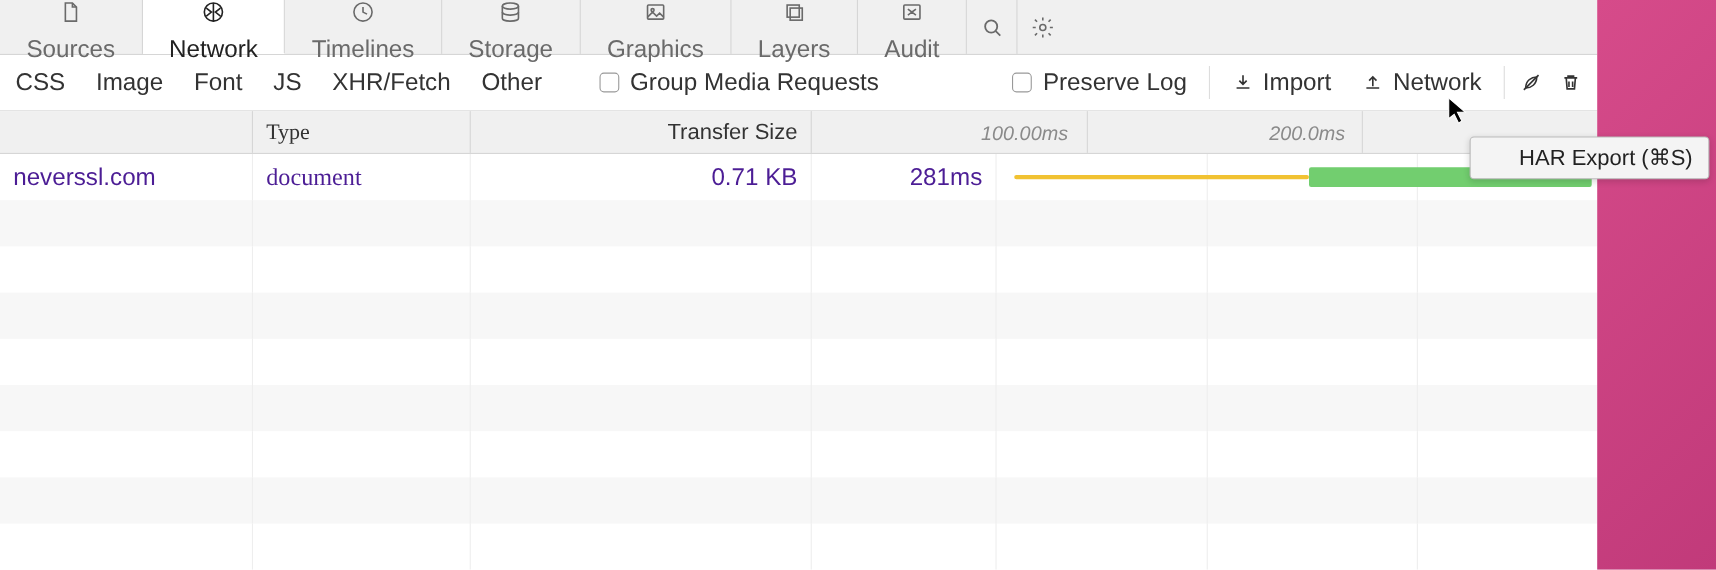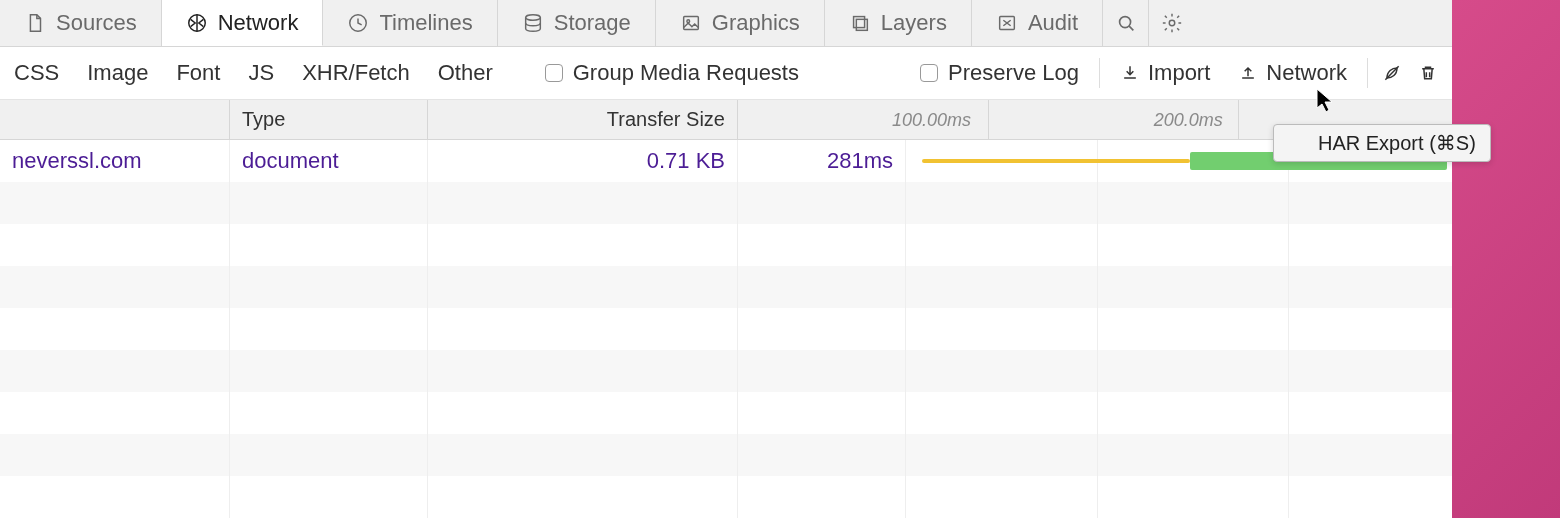--- a/index.html
+++ b/index.html
@@ -39,20 +39,21 @@
   }
   .tab {
     display: flex;
     align-items: center;
     gap: 10px;
     padding: 0 24px;
     color: #6a6a6a;
     border-right: 1px solid #d6d6d6;
     cursor: pointer;
     font-size: 22px;
+    flex-direction: column;
   }
   .tab.active {
     background: #fff;
     color: #222;
     border-bottom: 1px solid #fff;
     position: relative;
     z-index: 1;
   }
   .tab .icon { width: 22px; height: 22px; display:inline-flex; align-items:center; justify-content:center; }
   .tab-icon-btn {
@@ -111,21 +112,21 @@
     font-size:20px;
     color:#333;
   }
   .th, .td {
     display:flex;
     align-items:center;
     padding:0 12px;
     border-right:1px solid #d6d6d6;
   }
   .col-name   { width:230px; flex:0 0 230px; }
-  .col-type   { width:198px; flex:0 0 198px; }
+  .col-type   { width:198px; flex:0 0 198px;font-family:Liberation Serif, serif; }
   .col-size   { width:310px; flex:0 0 310px; justify-content:flex-end;align-items:center; }
   .col-time   { width:168px; flex:0 0 168px; justify-content:flex-end; }
   .col-wf     { flex:1; position:relative; border-right:none; padding:0; }
 
   .table-body { flex:1; position:relative; }
   .row {
     display:flex;
     height:42px;
     font-size:22px;
     color:#4c1d95;
@@ -448,21 +449,21 @@
           <div class="wf-body-gridline" style="left:35%;"></div>
           <div class="wf-body-gridline" style="left:70%;"></div>
         </div>
       </div>
   </div>
 
 </div>
 
 <div class="desktop-bg"></div>
 
-<div class="tooltip" style="left:1273px; top:124px;padding-left:44px;">
+<div class="tooltip" style="left:1336px; top:124px;padding-left:44px;">
   <span>HAR Export (⌘S)</span>
 </div>
 
 <div class="cursor" style="left:1318px; top:90px;">
   <svg width="20" height="26" viewBox="0 0 20 26">
     <path d="M1 1 L1 20 L6 16 L10 24 L13 22 L9 14 L16 14 Z" fill="black" stroke="white" stroke-width="1"></path>
   </svg>
 </div>
 
 </body></html>

